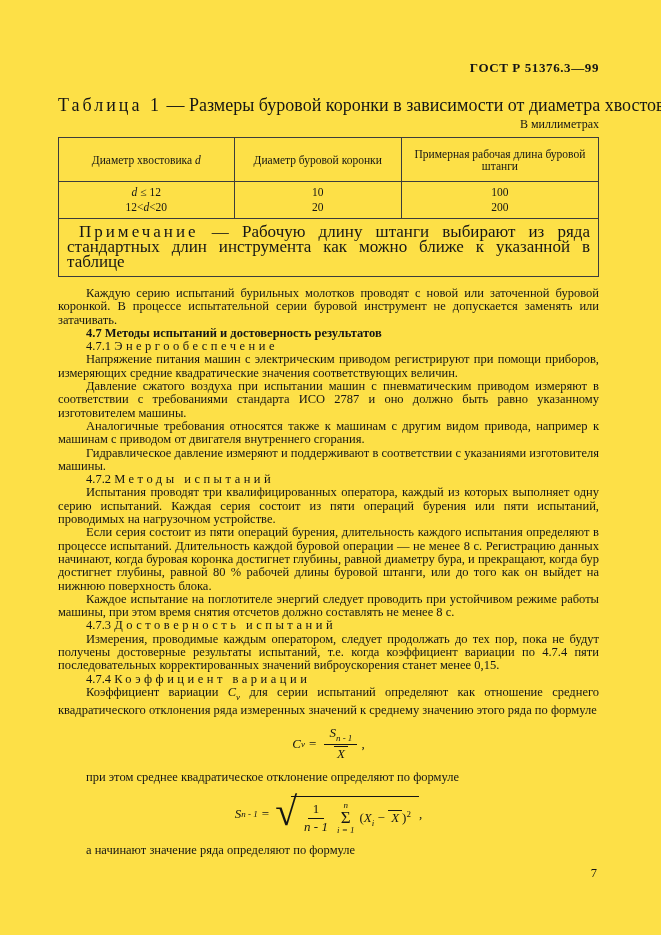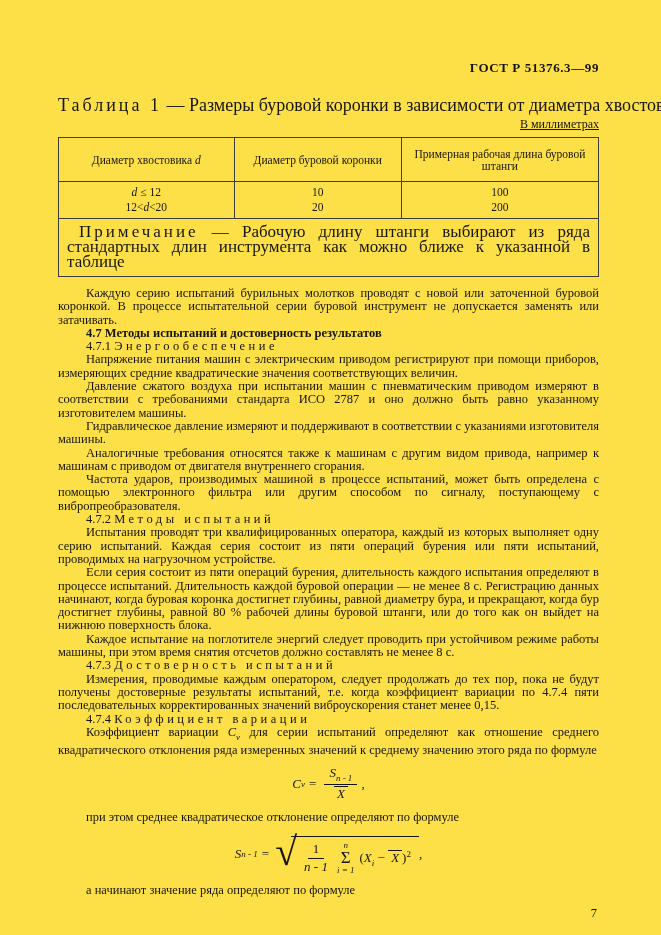--- a/index.html
+++ b/index.html
@@ -23,21 +23,20 @@
   .caption {
     margin-top: 19px;
     font-size: 18px;
     white-space: nowrap;
   }
   .sp { letter-spacing: 3px; }
   .units {
     text-align: right;
     font-size: 12px;
     margin-top: 1px;
-    text-decoration: underline;
   }
   table.spec {
     width: 100%;
     border-collapse: collapse;
     margin-top: 5px;
     font-size: 11.5px;
   }
   table.spec th, table.spec td {
     border: 1px solid #3c3c3c;
     text-align: center;
@@ -149,23 +148,22 @@
       </tr>
     </tbody>
   </table>
 
   <div class="body-text">
     <p>Каждую серию испытаний бурильных молотков проводят с новой или заточенной буровой коронкой. В процессе испытательной серии буровой инструмент не допускается заменять или затачивать.</p>
     <h3>4.7 Методы испытаний и достоверность результатов</h3>
     <h4><span class="h-num">4.7.1 </span><span class="h-title">Энергообеспечение</span></h4>
     <p>Напряжение питания машин с электрическим приводом регистрируют при помощи приборов, измеряющих средние квадратические значения соответствующих величин.</p>
     <p>Давление сжатого воздуха при испытании машин с пневматическим приводом измеряют в соответствии с требованиями стандарта ИСО 2787 и оно должно быть равно указанному изготовителем машины.</p>
+    <p>Аналогичные требования относятся также к машинам с другим видом привода, например к машинам с приводом от двигателя внутреннего сгорания.</p>
     <p>Гидравлическое давление измеряют и поддерживают в соответствии с указаниями изготовителя машины.</p>
-    <p>Аналогичные требования относятся также к машинам с другим видом привода, например к машинам с приводом от двигателя внутреннего сгорания.</p>
-    <p>Частота ударов, производимых машиной в процессе испытаний, может быть определена с помощью электронного фильтра или другим способом по сигналу, поступающему с вибропреобразователя.</p>
     <h4><span class="h-num">4.7.2 </span><span class="h-title">Методы испытаний</span></h4>
     <p>Испытания проводят три квалифицированных оператора, каждый из которых выполняет одну серию испытаний. Каждая серия состоит из пяти операций бурения или пяти испытаний, проводимых на нагрузочном устройстве.</p>
     <p>Если серия состоит из пяти операций бурения, длительность каждого испытания определяют в процессе испытаний. Длительность каждой буровой операции — не менее 8 с. Регистрацию данных начинают, когда буровая коронка достигнет глубины, равной диаметру бура, и прекращают, когда бур достигнет глубины, равной 80 % рабочей длины буровой штанги, или до того как он выйдет на нижнюю поверхность блока.</p>
     <p>Каждое испытание на поглотителе энергий следует проводить при устойчивом режиме работы машины, при этом время снятия отсчетов должно составлять не менее 8 с.</p>
     <h4><span class="h-num">4.7.3 </span><span class="h-title">Достоверность испытаний</span></h4>
     <p>Измерения, проводимые каждым оператором, следует продолжать до тех пор, пока не будут получены достоверные результаты испытаний, т.е. когда коэффициент вариации по 4.7.4 пяти последовательных корректированных значений виброускорения станет менее 0,15.</p>
     <h4><span class="h-num">4.7.4 </span><span class="h-title">Коэффициент вариации</span></h4>
     <p><span>Коэффициент вариации </span><span class="it">C</span><sub style="font-size:9px;font-style:italic">v</sub><span>  для серии испытаний определяют как отношение среднего квадратического отклонения ряда измеренных значений к среднему значению этого ряда по формуле</span></p>
   </div>
 

